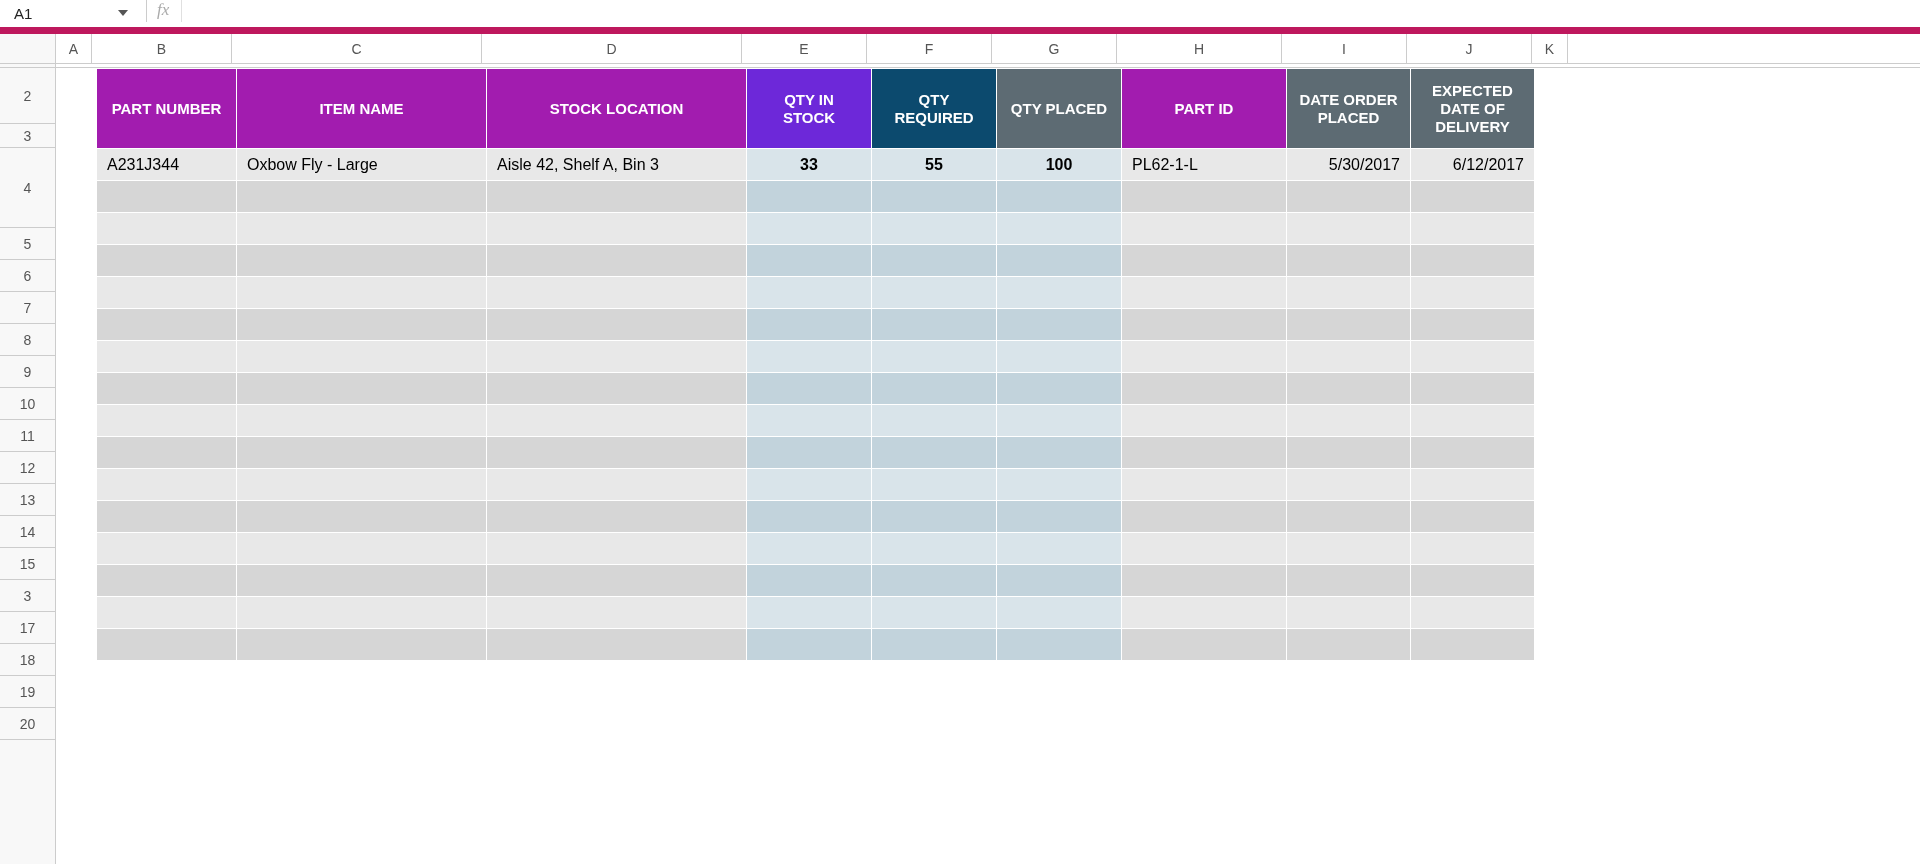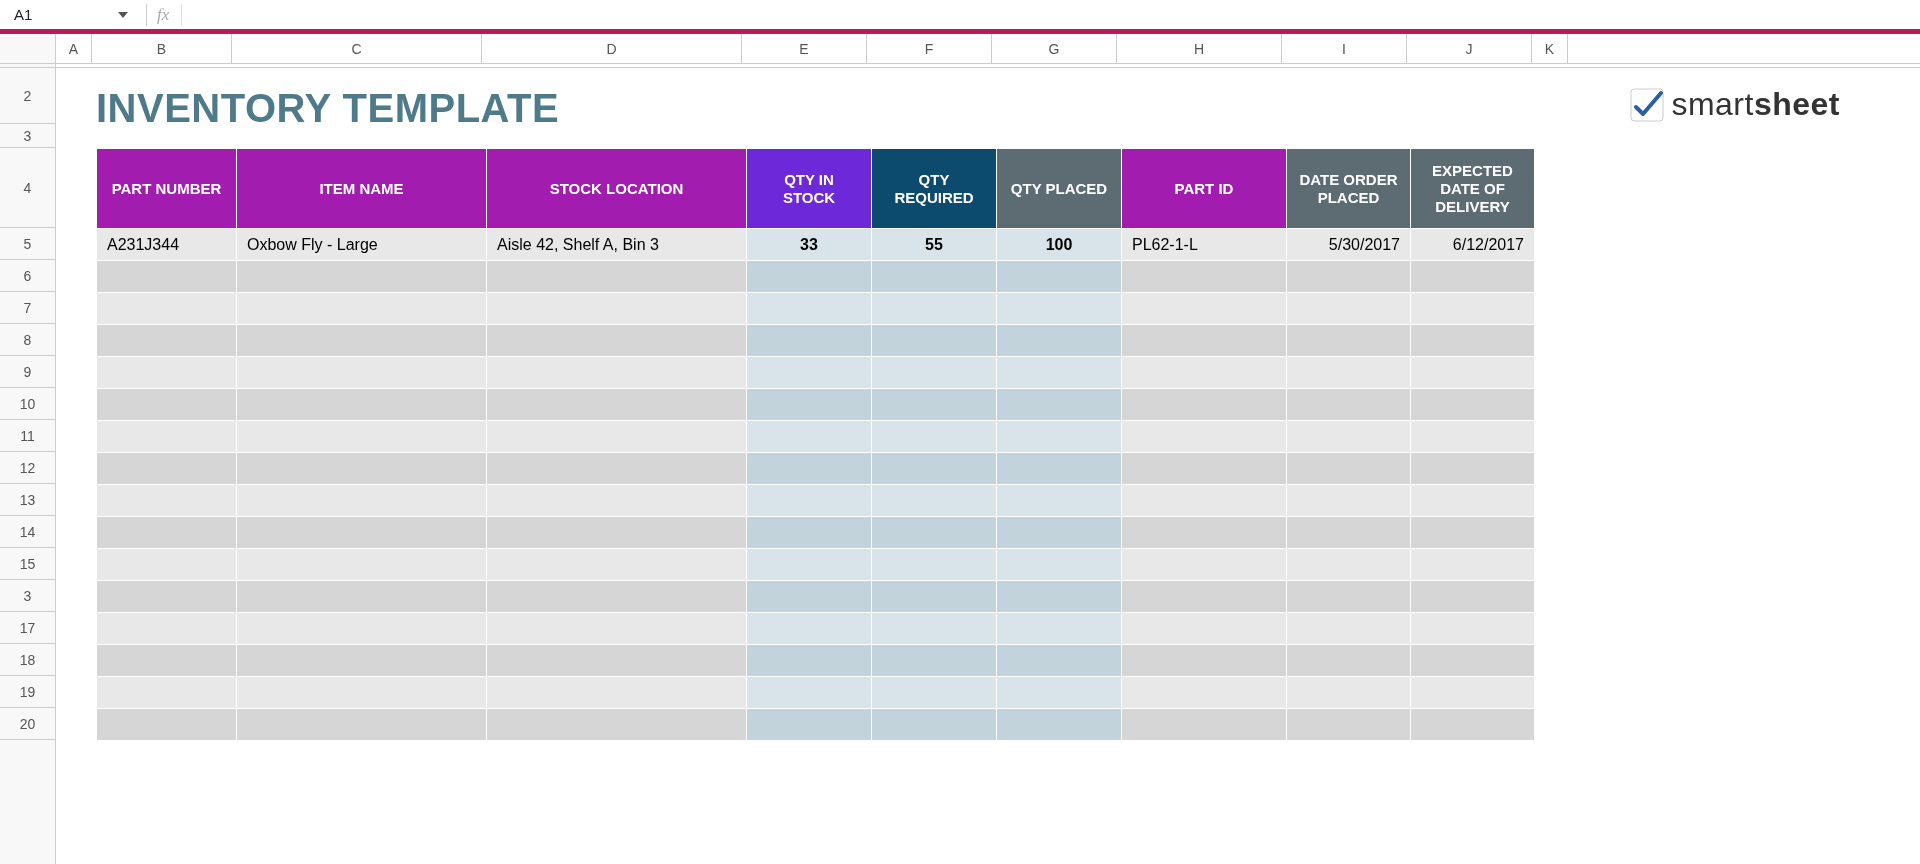--- a/index.html
+++ b/index.html
@@ -2,22 +2,21 @@
 <html><head>
 <meta charset="utf-8">
 <style>
   * { box-sizing: border-box; margin: 0; padding: 0; }
   html, body { width: 1920px; height: 864px; font-family: Arial, sans-serif; background: #fff; overflow: hidden; }
 
   
   .formula-bar {
     height: 34px;
     display: flex;
-    align-items: center;
-    border-bottom: 5px solid #be185d;
+    border-bottom: 7px solid #be185d;
     background: #fff;
     padding-left: 6px;
   }
   .name-box {
     width: 130px;
     height: 26px;
     display: flex;
     align-items: center;
     justify-content: space-between;
     padding: 0 8px;
@@ -296,34 +295,20 @@
         </div>
         <div class="row-header">
           <span class="rh-label">20</span>
         </div>
       </div>
 
     <div class="sheet-body">
 
       <div class="sheet-row row-hidden" style="border-bottom:1px solid #ccc;"></div>
 
-      <div class="title-row" style="border-bottom:none;">
-        <div class="sheet-title">INVENTORY TEMPLATE</div>
-        <div class="logo">
-          <div class="logo-check">
-            <svg width="36" height="36" viewBox="0 0 36 36">
-              <rect x="2" y="2" width="32" height="32" rx="3" fill="#fff" stroke="#ccc" stroke-width="1"></rect>
-              <path d="M7 20 L14 27 L32 6" fill="none" stroke="#2a5fa3" stroke-width="4" stroke-linecap="round" stroke-linejoin="round"></path>
-            </svg>
-          </div>
-          <div class="logo-text">
-            <span>smart</span><span class="b">sheet</span>
-          </div>
-        </div>
-      </div>
 
       <div class="inv-wrap">
         <table class="inv">
           <colgroup>
             <col class="cpart">
               <col class="citem">
               <col class="cloc">
             <col class="cqty">
               <col class="cqty">
               <col class="cqty">

